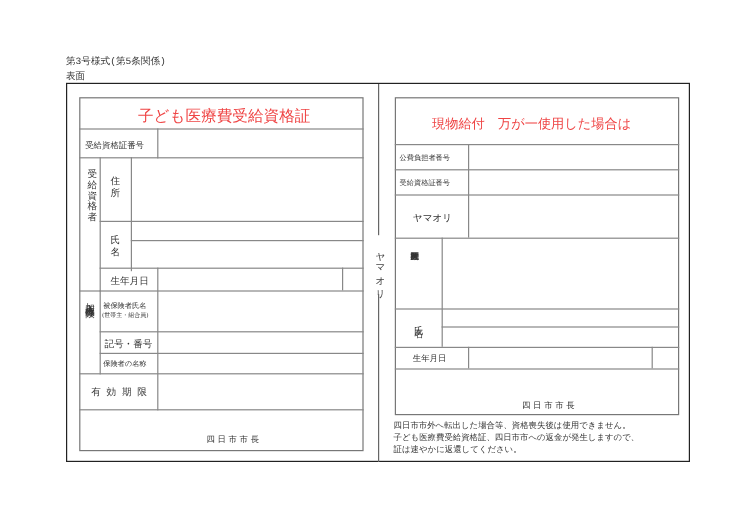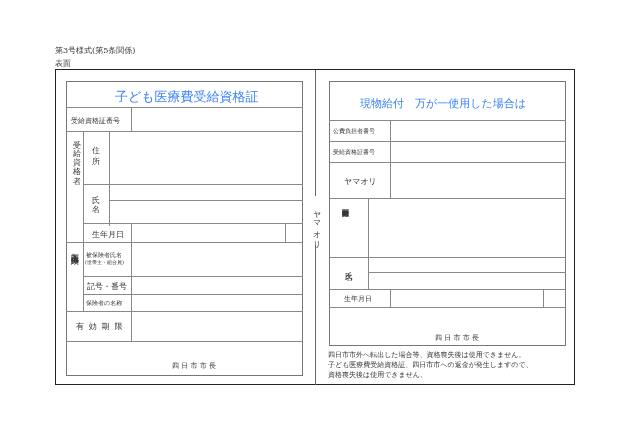--- a/index.html
+++ b/index.html
@@ -9,30 +9,30 @@
   .hdr { font-size:8px; color:#333; }
   .frame { position:absolute; left:55px; top:69px; width:520px; height:316px;
            border:1.5px solid #222; box-sizing:border-box; }
   .fold { position:absolute; left:315px; width:0; border-left:1px solid #666; }
   .fold-text { position:absolute; left:309px; top:205px; width:12px; font-size:8px;
                writing-mode:vertical-rl; color:#444; letter-spacing:1px; }
   .card { position:absolute; border:1px solid #777; box-sizing:border-box; background:#fff; }
   .line-h { position:absolute; height:0; border-top:1px solid #888; }
   .line-v { position:absolute; width:0; border-left:1px solid #888; }
   .lbl { position:absolute; font-size:7px; color:#333; white-space:nowrap; }
-  .title { position:absolute; font-size:13px; color:#3b82f6; white-space:nowrap; }
+  .title { position:absolute; font-size:13px; color:#ef4444; white-space:nowrap; }
   .vert { position:absolute; font-size:8px; color:#333; writing-mode:vertical-rl; letter-spacing:6px; }
   .vert-tight { position:absolute; font-size:7px; color:#333; writing-mode:vertical-rl; letter-spacing:0px; line-height:8px; }
   .field { position:absolute; background:transparent; }
   .notes { position:absolute; font-size:7px; color:#333; line-height:10px; }
 </style>
 </head>
 <body>
 
-<div class="abs hdr" style="left:55px; top:45px;">第3号様式(第5条関係)</div>
+<div class="abs hdr" style="left:55px; top:45px;font-family:Liberation Mono, monospace;">第3号様式(第5条関係)</div>
 <div class="abs hdr" style="left:55px; top:58px;">表面</div>
 
 <div class="frame"></div>
 
 <div class="fold" style="top:70px; height:126px;"></div>
 <div class="fold-text">ヤマオリ</div>
 <div class="fold" style="top:245px; height:140px;"></div>
 
 <div class="card" style="left:66px; top:81px; width:237px; height:295px;"></div>
 
@@ -121,14 +121,14 @@
 <div class="field" style="left:391px; top:290px; width:152px; height:17px;"></div>
 <div class="line-v" style="left:543px; top:289px; height:18px;"></div>
 <div class="field" style="left:544px; top:290px; width:21px; height:17px;"></div>
 <div class="line-h" style="left:329px; top:307px; width:237px;"></div>
 
 <div class="lbl" style="left:435px; top:333px; font-size:7px;">四 日 市 市 長</div>
 
 <div class="notes" style="left:328px; top:350px;">
   <div>四日市市外へ転出した場合等、資格喪失後は使用できません。</div>
   <div>子ども医療費受給資格証、四日市市への返金が発生しますので、</div>
-  <div>資格喪失後は使用できません。</div>
+  <div>証は速やかに返還してください。</div>
 </div>
 
 </body></html>

